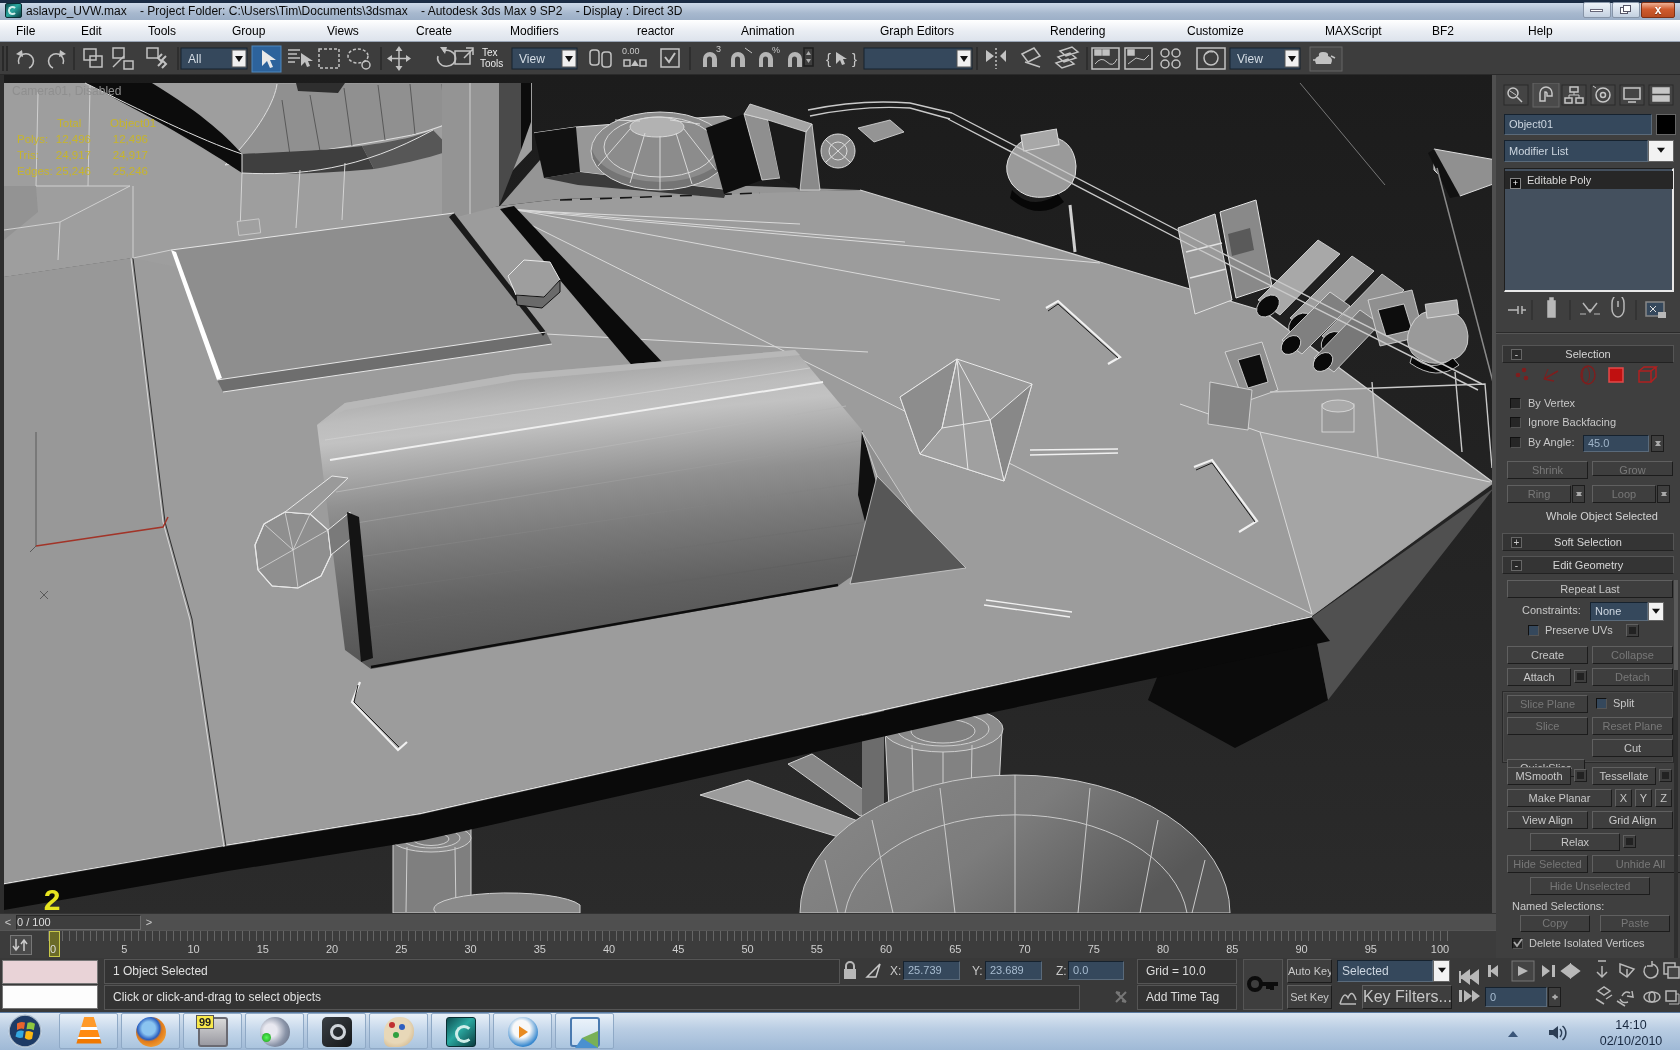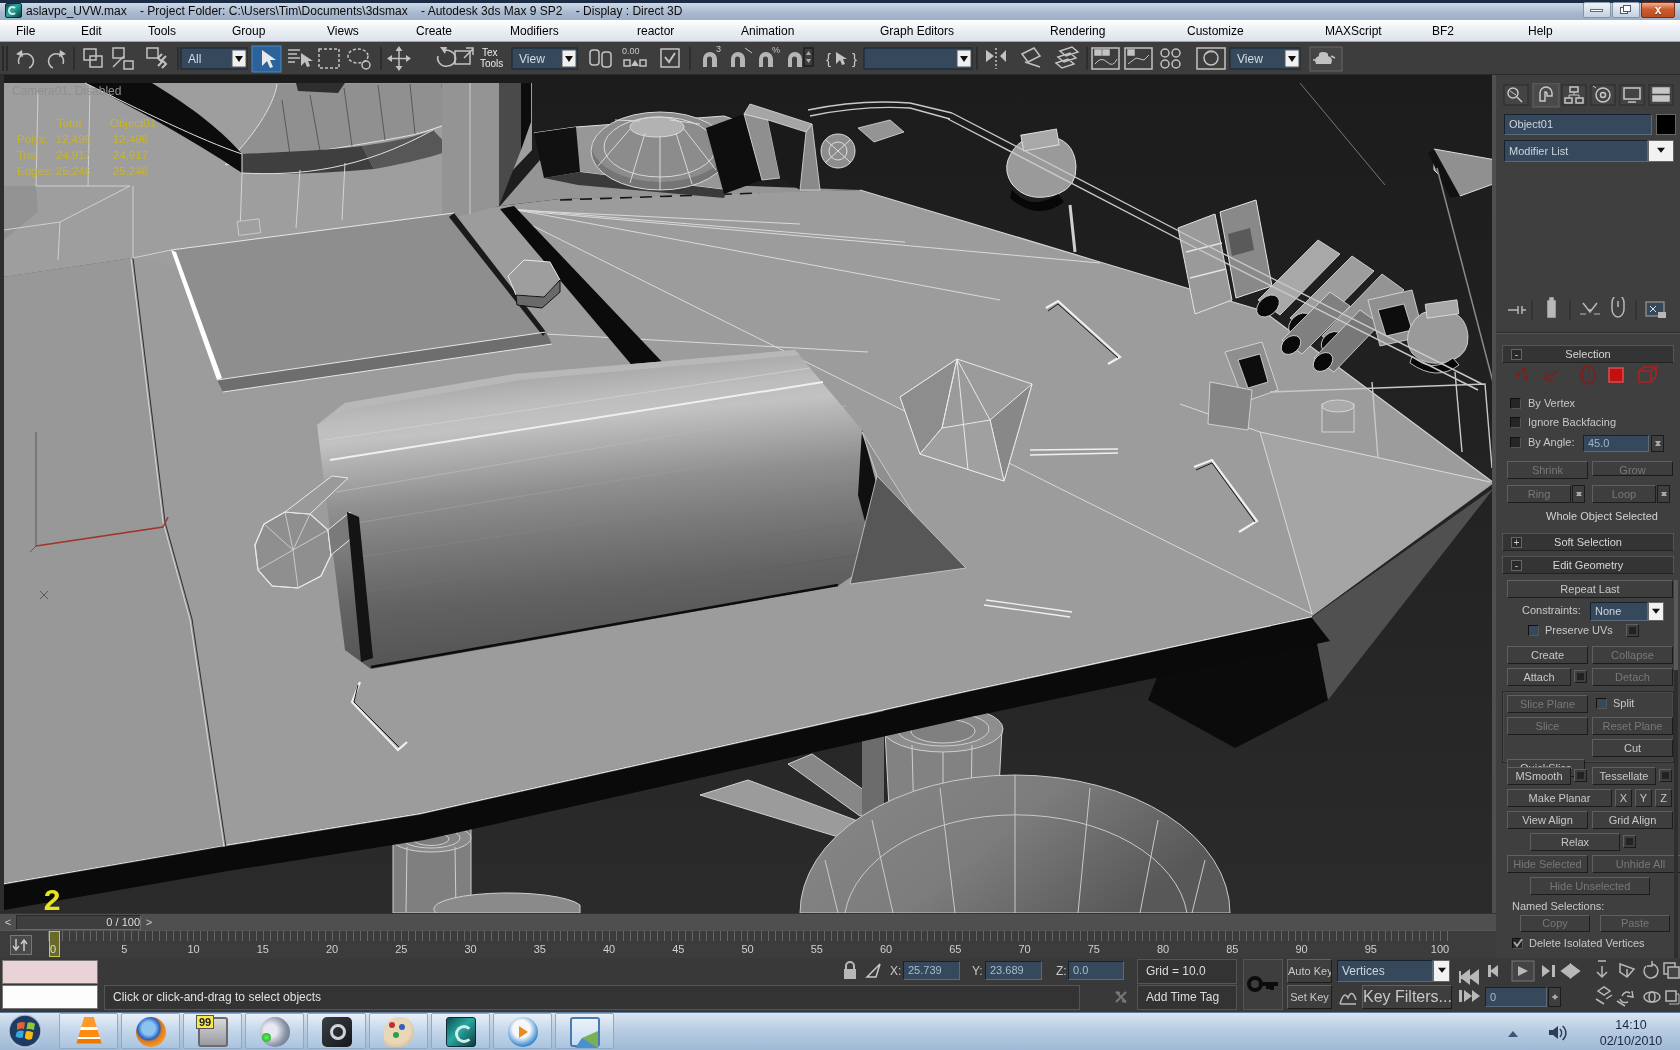--- a/index.html
+++ b/index.html
@@ -464,20 +464,23 @@
         <line x1="132" y1="19" x2="140" y2="19"></line>
 <rect x="153" y="2" width="24" height="20" fill="#444" stroke="#2a2a2a" stroke-width="1"></rect>
 <rect x="157" y="5" width="16" height="5" fill="#c6c6c6"></rect>
         <rect x="157" y="13" width="16" height="5" fill="#c6c6c6"></rect>
 </g>
     </svg>
 <div class="navy" style="left:8px;top:39px;width:148px;height:21px;line-height:19px">Object01</div>
 <div class="abs" style="left:160px;top:39px;width:20px;height:21px;background:#000;border:1px solid #666"></div>
 <div class="navy" style="left:8px;top:65px;width:144px;height:22px;line-height:20px">Modifier List</div>
 <div class="wbtn" style="left:152px;top:65px;width:26px;height:22px"></div>
+<div class="abs" style="left:8px;top:93px;width:170px;height:124px;background:#44505e;border-left:1px solid #1e1e1e;border-top:1px solid #1e1e1e;border-right:2px solid #e8e8e8;border-bottom:2px solid #e8e8e8">
+<div class="abs" style="left:0;top:2px;width:168px;height:18px;background:#272727;color:#d8d8d8;font-size:11px;line-height:18px"><span style="display:inline-block;width:11px;height:11px;background:#0a0a0a;border:1px solid #888;color:#fff;font-size:9px;line-height:9px;text-align:center;margin:0 6px 0 5px;vertical-align:-2px">+</span>Editable Poly</div>
+</div>
 <svg width="184" height="26" style="position:absolute;left:0;top:222">
 <g stroke="#b8b8b8" fill="none" stroke-width="1.5">
 <path d="M12 13 l10 0 m0 -4 l0 8 m4 -8 l0 8 m0 -4 l4 0"></path>
 <line x1="36" y1="3" x2="36" y2="23" stroke="#2a2a2a" stroke-width="1"></line>
 <rect x="52" y="4" width="7" height="16" fill="#b8b8b8"></rect>
         <rect x="54" y="1" width="3" height="4" fill="#b8b8b8"></rect>
 <line x1="74" y1="3" x2="74" y2="23" stroke="#2a2a2a" stroke-width="1"></line>
 <path d="M87 6 l7 9 7 -9 m-7 9 l0 -3"></path>
         <path d="M84 17 l6 0 m8 0 l6 0" stroke-width="1"></path>
 <path d="M116 6 a6 8 0 0 1 12 0 l0 6 a6 8 0 0 1 -12 0 z m6 -2 l0 6"></path>
@@ -562,21 +565,21 @@
     <svg width="12" height="12" style="position:absolute;left:16px;top:862px">
       <path d="M2 5 l3 4 5 -7" stroke="#aaa" stroke-width="1.8" fill="none"></path>
     </svg>
 <span class="cl dim" style="left:33px;top:862px">Delete Isolated Vertices</span>
 <div class="abs" style="left:178px;top:505px;width:4px;height:380px;background:#2e2e2e"></div>
 <div class="abs" style="left:178px;top:505px;width:4px;height:90px;background:#5a5a5a"></div>
 </div>
 
 <div class="abs" style="left:0;top:913px;width:1496px;height:17px;background:#4f4f4f;border-top:1px solid #333">
 <div class="abs" style="left:2px;top:2px;width:12px;height:13px;color:#ccc;font-size:11px;line-height:13px;text-align:center">&lt;</div>
-<div class="abs" style="left:16px;top:1px;width:125px;height:15px;background:#3e3e3e;border:1px solid #2a2a2a;border-right-color:#6a6a6a;border-bottom-color:#6a6a6a;color:#ddd;font-size:11px;line-height:13px;text-align:right">0 / 100</div>
+<div class="abs" style="left:16px;top:1px;width:125px;height:15px;background:#3e3e3e;border:1px solid #2a2a2a;border-right-color:#6a6a6a;border-bottom-color:#6a6a6a;color:#ddd;font-size:11px;line-height:13px;text-align:left">0 / 100</div>
 <div class="abs" style="left:143px;top:2px;width:12px;height:13px;color:#ccc;font-size:11px;line-height:13px;text-align:center">&gt;</div>
 </div>
 
 <div class="abs" style="left:0;top:930px;width:1496px;height:28px;background:#3c3c3c;border-top:1px solid #555">
 <div class="abs" style="left:48px;top:0px;height:10px;width:1400px;background:repeating-linear-gradient(90deg,#666 0px,#666 1px,transparent 1px,transparent 6.925px)"></div>
 <div class="abs" id="tbnums" style="left:0;top:0;width:1496px;height:28px;color:#cfcfcf;font-size:11px">
       <span style="position:absolute;left:112.25px;top:12px;width:24px;text-align:center">5</span>
       <span style="position:absolute;left:181.5px;top:12px;width:24px;text-align:center">10</span>
       <span style="position:absolute;left:250.75px;top:12px;width:24px;text-align:center">15</span>
       <span style="position:absolute;left:320px;top:12px;width:24px;text-align:center">20</span>
@@ -601,20 +604,21 @@
 <svg width="22" height="20" style="position:absolute;left:10px;top:4px">
       <path d="M6 4 l0 10 m-3 -3 l3 4 3 -4 M14 16 l0 -10 m-3 3 l3 -4 3 4" stroke="#ccc" fill="none" stroke-width="1.5"></path>
     </svg>
 <div class="abs" style="left:49px;top:0px;width:11px;height:26px;background:#6a6a28;border:1px solid #c8c848"></div>
 <div class="abs" style="left:50px;top:12px;width:11px;color:#ddd;font-size:11px">0</div>
 </div>
 
 <div class="abs" style="left:0;top:958px;width:1680px;height:54px;background:#393939">
 <div class="abs" style="left:2px;top:2px;width:96px;height:24px;background:#e9d3d7;border:1px solid #777"></div>
 <div class="abs" style="left:2px;top:27px;width:96px;height:24px;background:#fdfdfd;border:1px solid #777"></div>
+<div class="abs" style="left:104px;top:1px;width:736px;height:25px;background:#333;border:1px solid #555;color:#e0e0e0;font-size:12px;line-height:23px;padding-left:8px">1 Object Selected</div>
 <div class="abs" style="left:104px;top:27px;width:976px;height:25px;background:#333;border:1px solid #555;color:#e0e0e0;font-size:12px;line-height:23px;padding-left:8px">Click or click-and-drag to select objects</div>
 <svg width="26" height="26" style="position:absolute;left:840px;top:1px">
       <rect x="4" y="10" width="12" height="10" fill="#b8b8b8"></rect>
       <path d="M6 10 v-3 a4 4 0 0 1 8 0 v3" stroke="#b8b8b8" fill="none" stroke-width="2"></path>
     </svg>
 <svg width="26" height="26" style="position:absolute;left:862px;top:1px">
       <path d="M5 18 L18 5 L14 18 Z" stroke="#c8c8c8" fill="none" stroke-width="1.5"></path>
     </svg>
 <span class="cl" style="left:890px;top:6px;font-size:12px">X:</span>
     <div class="navy" style="left:903px;top:3px;width:57px;height:19px;color:#a8bcd0;line-height:17px">25.739</div>
@@ -627,21 +631,21 @@
 <svg width="20" height="20" style="position:absolute;left:1112px;top:30px">
       <path d="M4 14 l10 -10 m-10 0 l10 10 M4 4 l4 1 M14 14 l-4 -1" stroke="#777" stroke-width="2" fill="none"></path>
     </svg>
 <div class="abs" style="left:1243px;top:1px;width:40px;height:51px;background:#3e3e3e;border:1px solid #555"></div>
 <svg width="40" height="51" style="position:absolute;left:1243px;top:1px">
       <circle cx="12" cy="25" r="6" fill="none" stroke="#0c0c0c" stroke-width="4"></circle>
       <path d="M17 25 l18 0 m-6 0 l0 6 m-4 -6 l0 5" stroke="#0c0c0c" stroke-width="4"></path>
     </svg>
 <div class="btn" style="left:1287px;top:1px;width:45px;height:24px;line-height:22px;font-size:11px">Auto Key</div>
 <div class="btn" style="left:1287px;top:27px;width:45px;height:24px;line-height:22px;font-size:11px">Set Key</div>
-<div class="navy" style="left:1337px;top:2px;width:96px;height:22px;line-height:20px;font-size:12px">Vertices</div>
+<div class="navy" style="left:1337px;top:2px;width:96px;height:22px;line-height:20px;font-size:12px">Selected</div>
 <div class="wbtn" style="left:1433px;top:2px;width:17px;height:22px"></div>
 <svg width="24" height="24" style="position:absolute;left:1336px;top:28px">
       <path d="M4 18 q4 -14 8 -6 q4 -10 8 2 m-16 4 l16 0" stroke="#bbb" fill="none" stroke-width="1.5"></path>
     </svg>
 <div class="btn" style="left:1362px;top:27px;width:90px;height:24px;line-height:22px;font-size:16px">Key Filters...</div>
 <svg width="230" height="54" style="position:absolute;left:1450px;top:0">
 <g fill="#b8b8b8">
 <path d="M10 13 l0 12 m1 -6 l8 6 0 -12 z m9 0 l8 6 0 -12 z" stroke="#b8b8b8" stroke-width="2"></path>
 <path d="M40 7 l0 12 -8 -6 z m-10 0 l3 0 0 12 -3 0 z" transform="translate(8,0)"></path>
 <rect x="62" y="3" width="22" height="20" fill="#444" stroke="#777"></rect>

